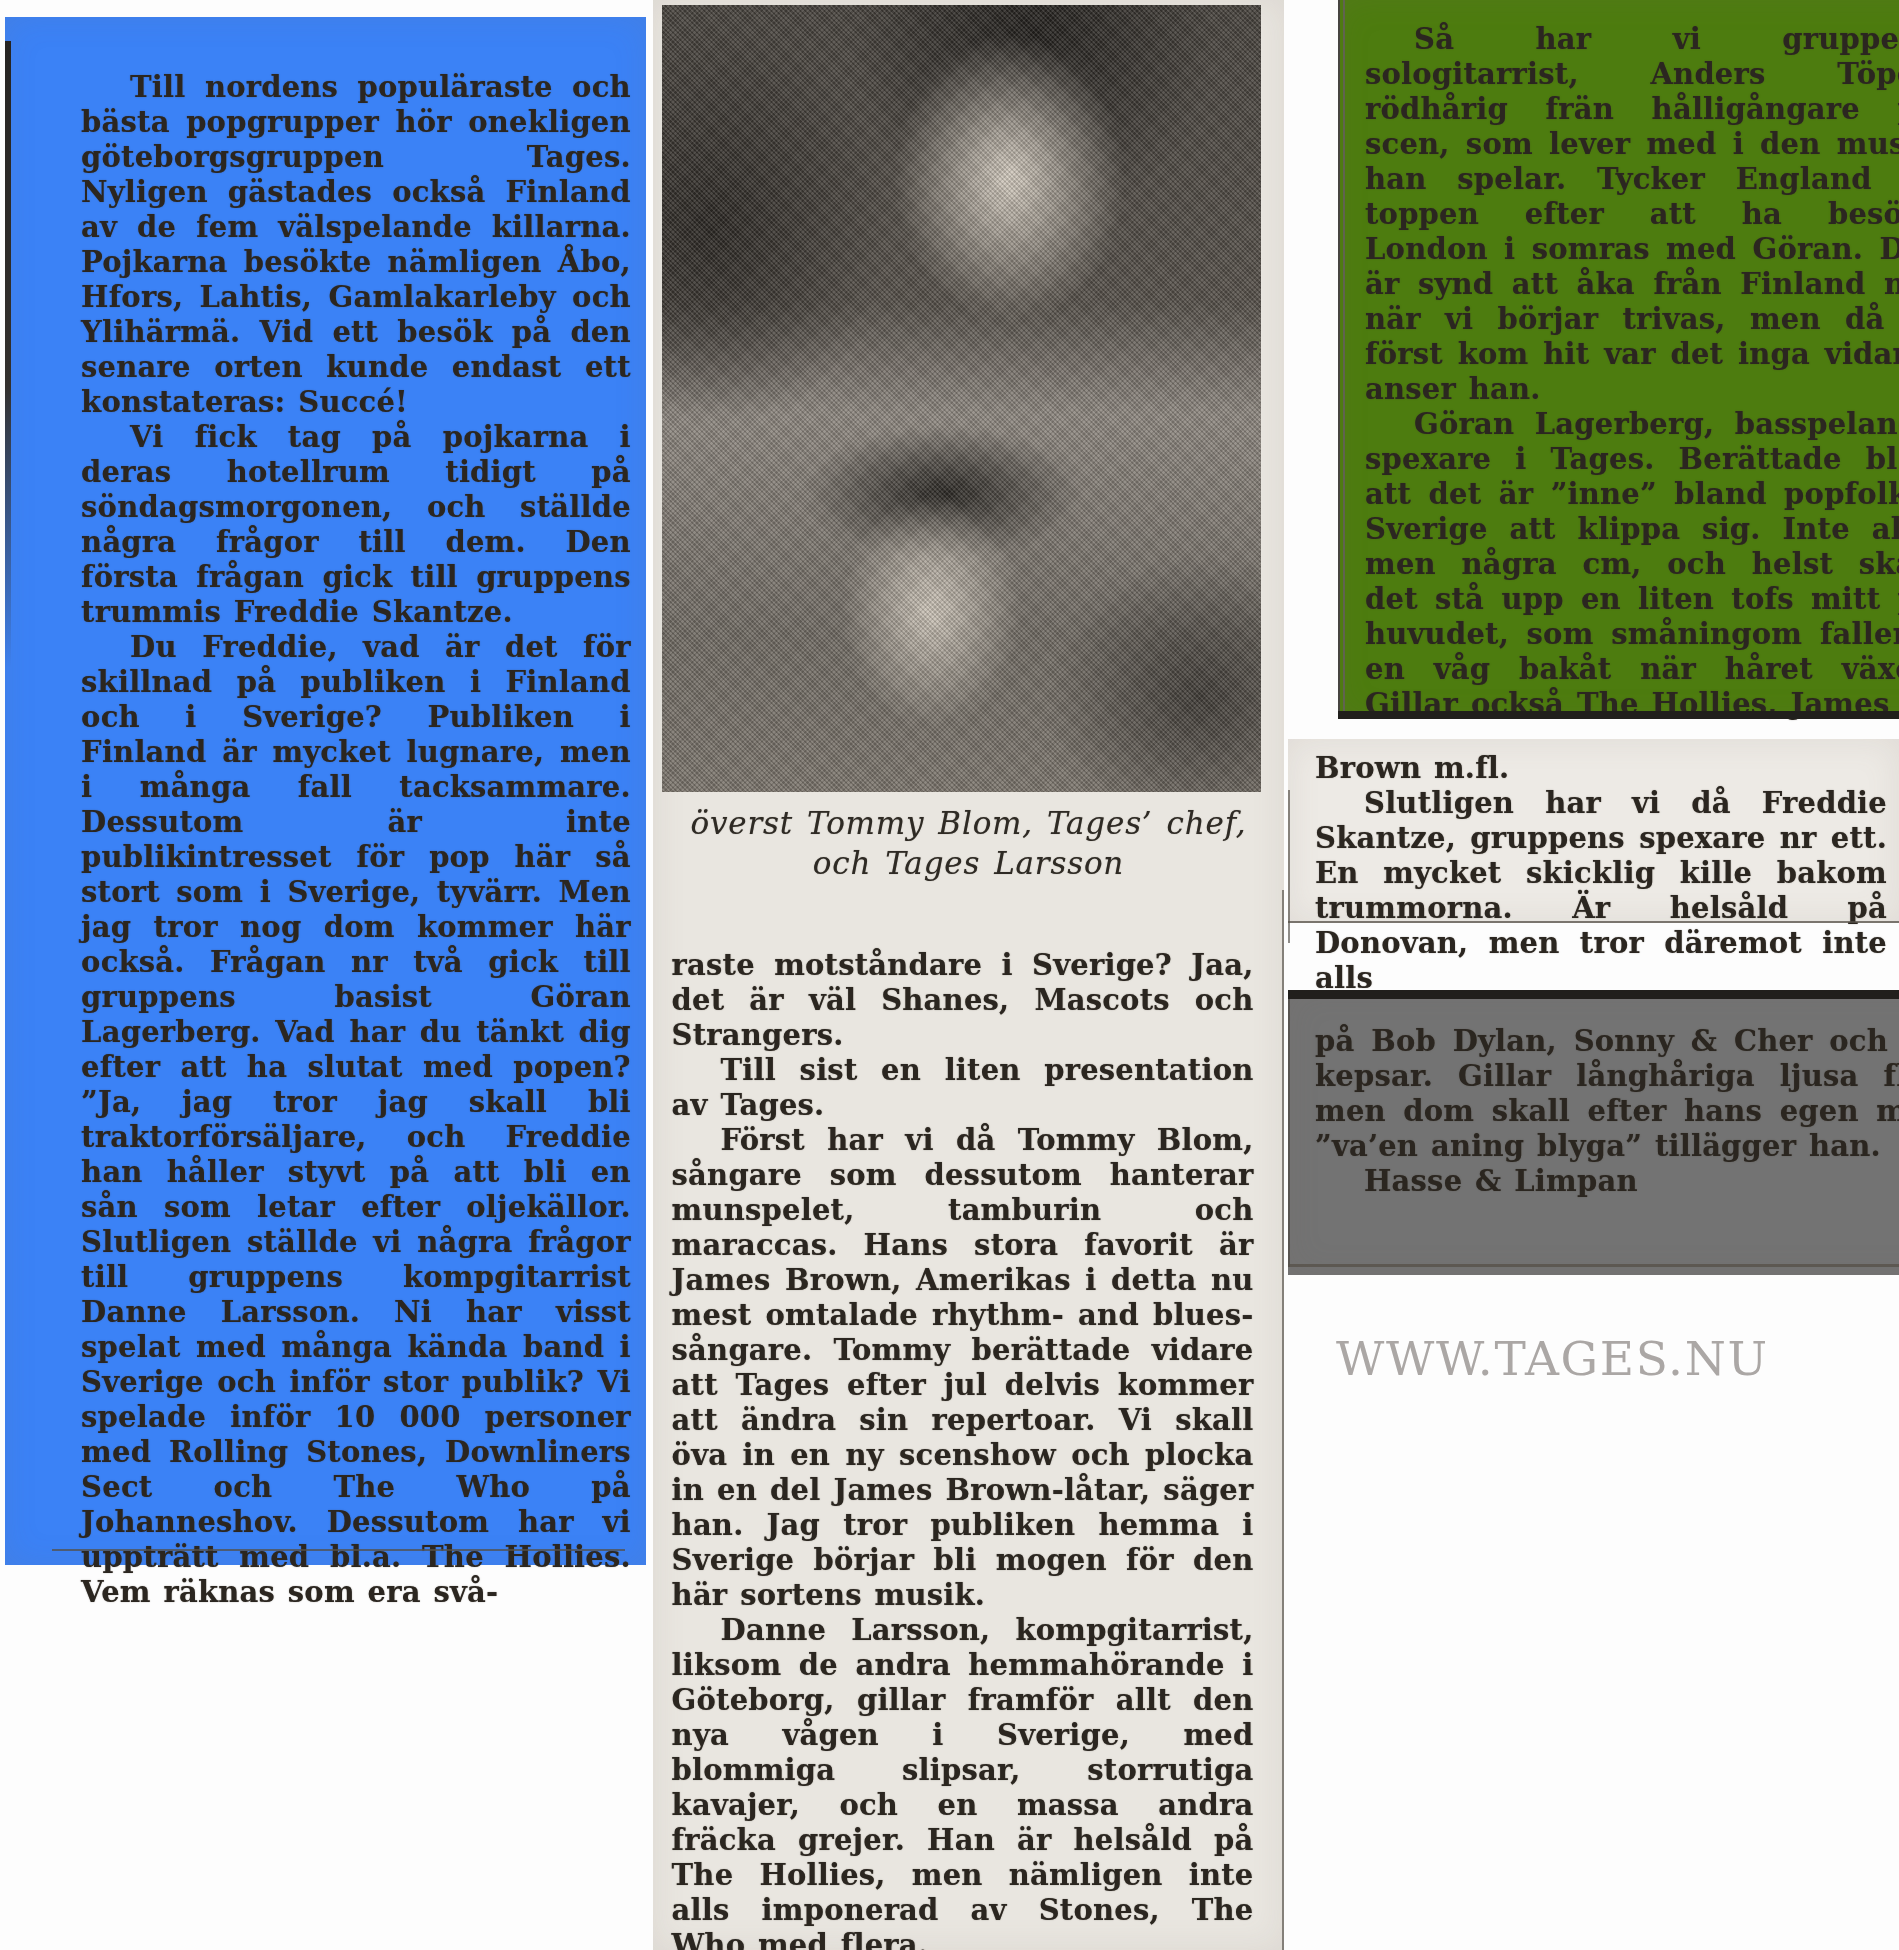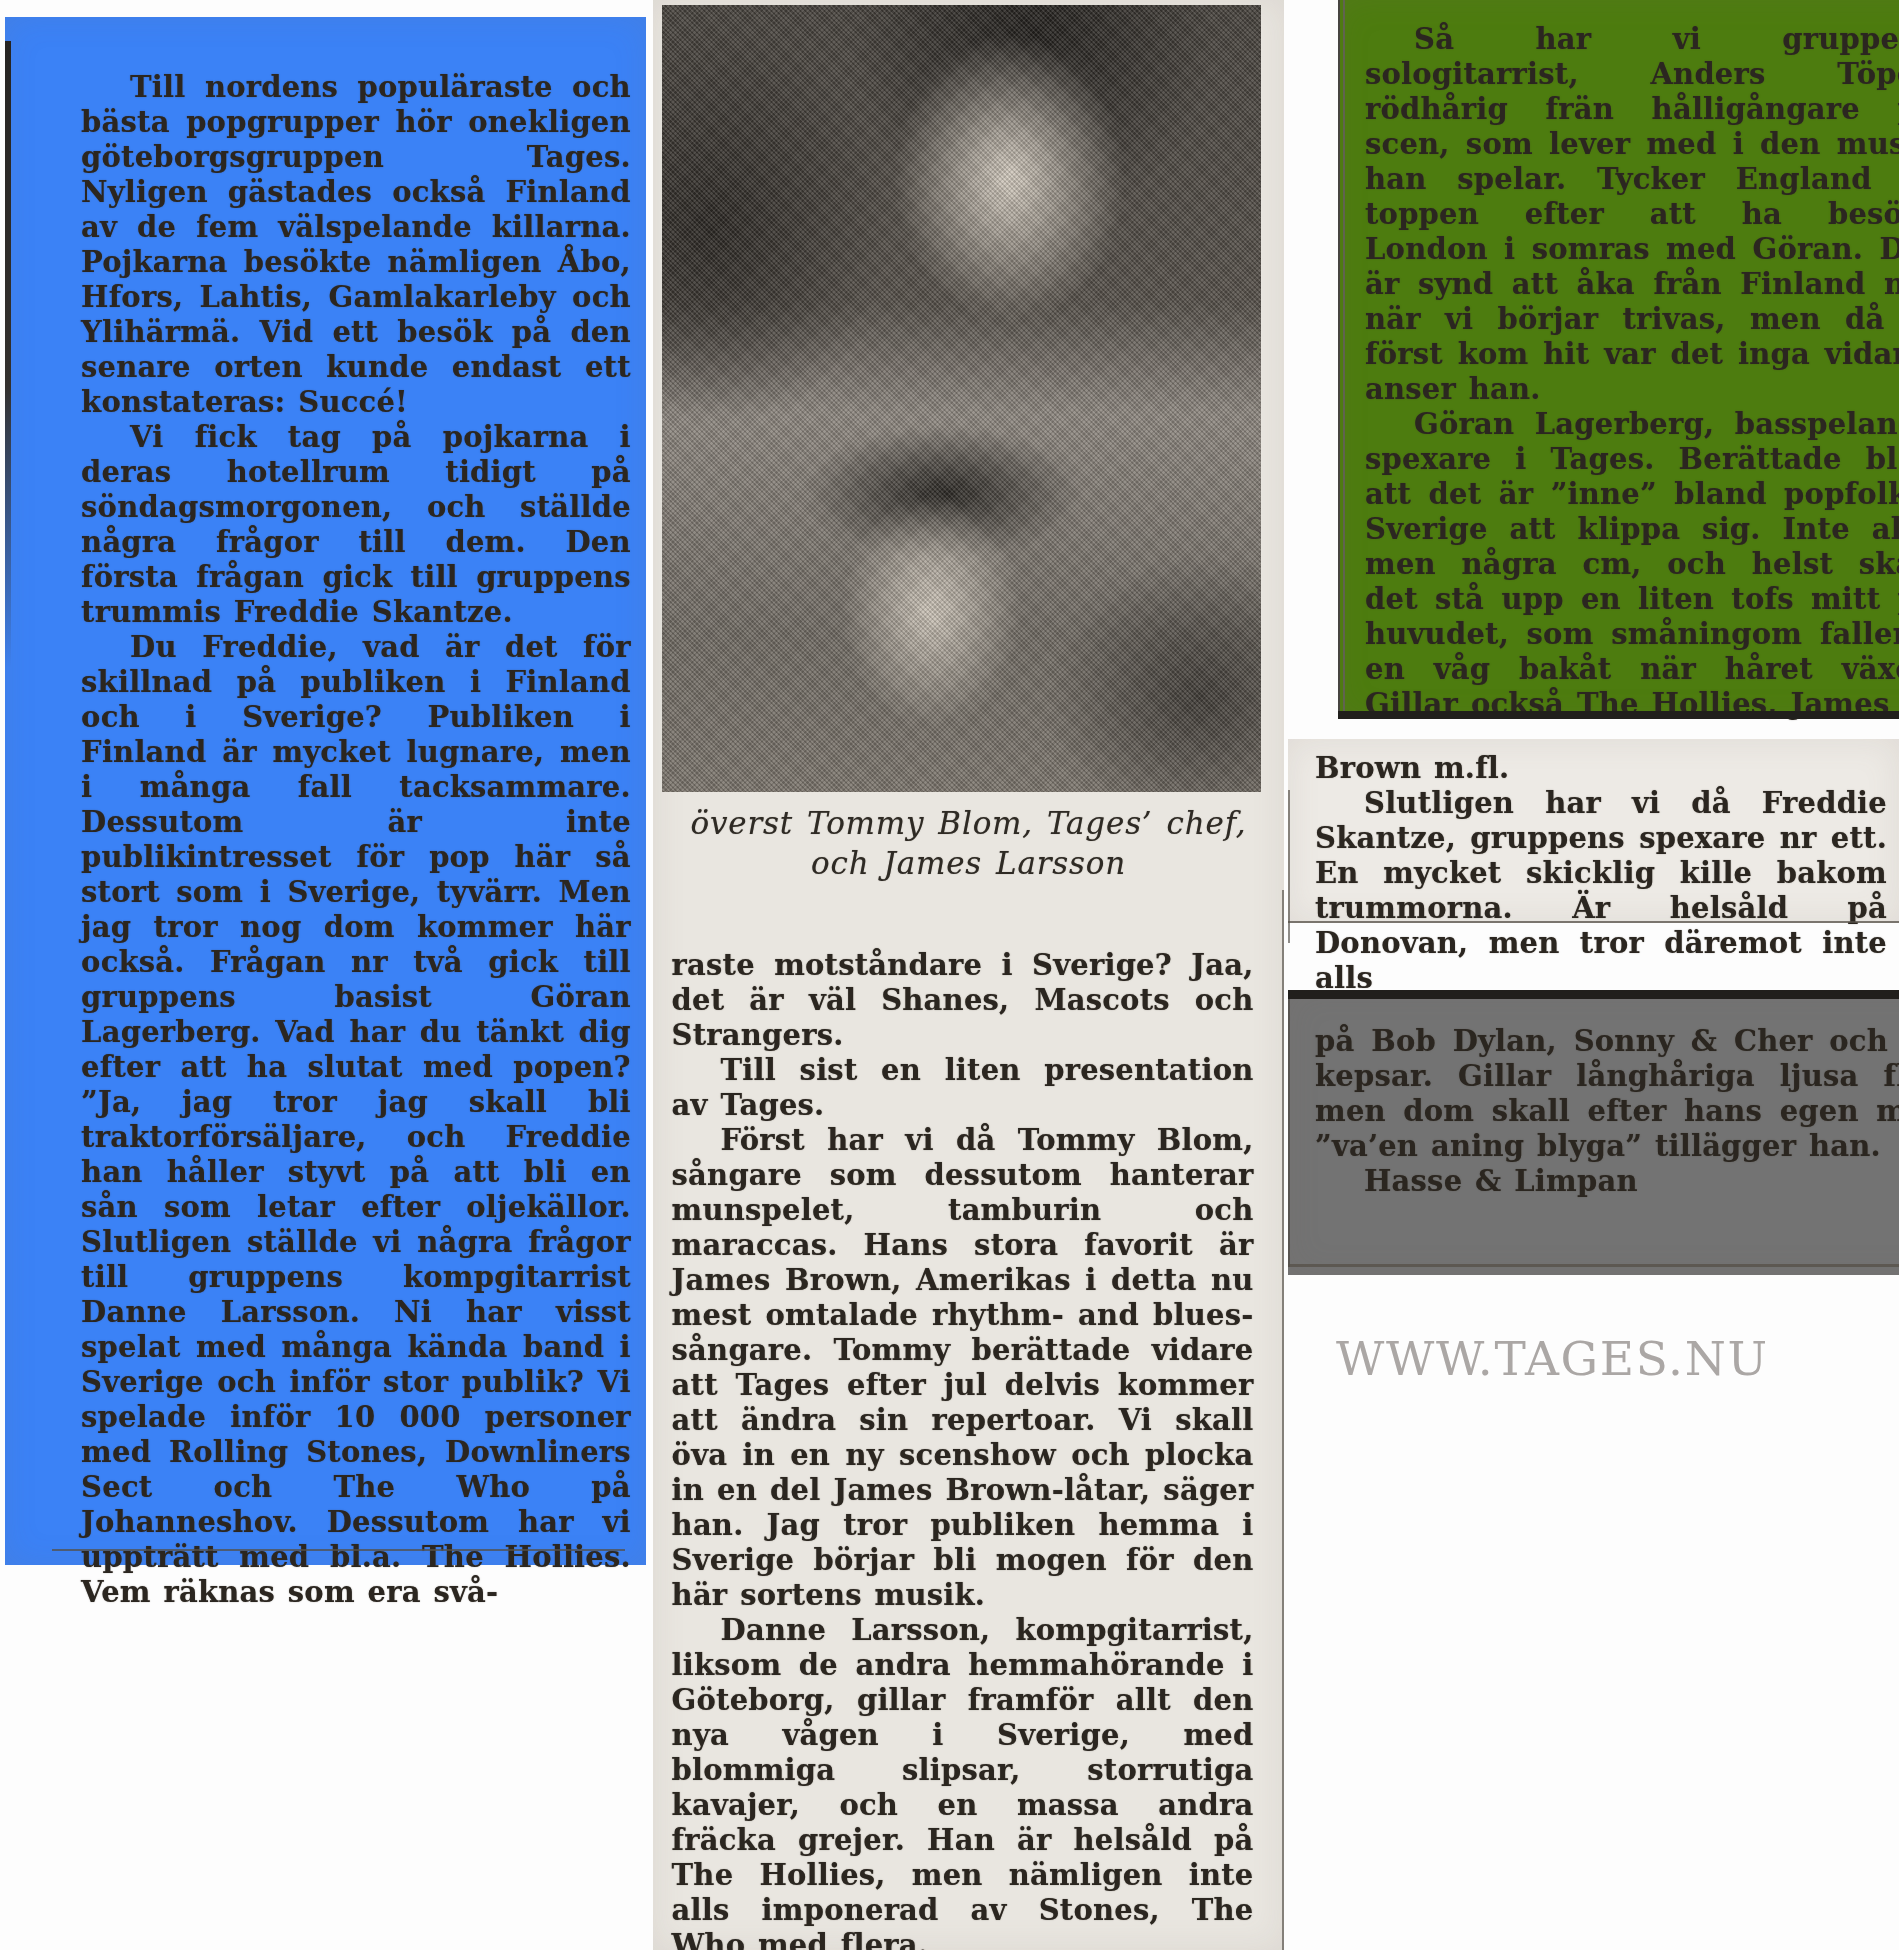--- a/index.html
+++ b/index.html
@@ -76,21 +76,21 @@
       <p>Vi fick tag på pojkarna i deras hotellrum tidigt på söndagsmorgonen, och ställde några frågor till dem. Den första frågan gick till gruppens trummis Freddie Skantze.</p>
       <p>Du Freddie, vad är det för skillnad på publiken i Finland och i Sverige? Publiken i Finland är mycket lugnare, men i många fall tacksammare. Dessutom är inte publikintresset för pop här så stort som i Sverige, tyvärr. Men jag tror nog dom kommer här också. Frågan nr två gick till gruppens basist Göran Lagerberg. Vad har du tänkt dig efter att ha slutat med popen? ”Ja, jag tror jag skall bli traktorförsäljare, och Freddie han håller styvt på att bli en sån som letar efter oljekällor. Slutligen ställde vi några frågor till gruppens kompgitarrist Danne Larsson. Ni har visst spelat med många kända band i Sverige och inför stor publik? Vi spelade inför 10 000 personer med Rolling Stones, Downliners Sect och The Who på Johanneshov. Dessutom har vi uppträtt med bl.a. The Hollies. Vem räknas som era svå-</p>
     </div>
     <div class="rule-thin" style="left:47px;right:21px;bottom:13.6px;"></div>
   </div>
 
   <div class="clip" style="left:653px;top:0;width:631px;height:1950px;background:#e9e6e0;">
     <div class="photo"></div>
     <div class="caption">
       <span>överst Tommy Blom, Tages’ chef,</span><br>
-      <span>och James Larsson</span>
+      <span>och Tages Larsson</span>
     </div>
     <div class="copy" style="top:920px;left:18.6px;right:30.5px;margin-top:28px;">
       <p class="cont">raste motståndare i Sverige? Jaa, det är väl Shanes, Mascots och Strangers.</p>
       <p>Till sist en liten presentation av Tages.</p>
       <p>Först har vi då Tommy Blom, sångare som dessutom hanterar munspelet, tamburin och maraccas. Hans stora favorit är James Brown, Amerikas i detta nu mest omtalade rhythm- and blues-sångare. Tommy berättade vidare att Tages efter jul delvis kommer att ändra sin repertoar. Vi skall öva in en ny scenshow och plocka in en del James Brown-låtar, säger han. Jag tror publiken hemma i Sverige börjar bli mogen för den här sortens musik.</p>
       <p>Danne Larsson, kompgitarrist, liksom de andra hemmahörande i Göteborg, gillar framför allt den nya vågen i Sverige, med blommiga slipsar, storrutiga kavajer, och en massa andra fräcka grejer. Han är helsåld på The Hollies, men nämligen inte alls imponerad av Stones, The Who med flera.</p>
     </div>
     <div class="vrule" style="right:0;top:890px;bottom:0;"></div>
   </div>
 

